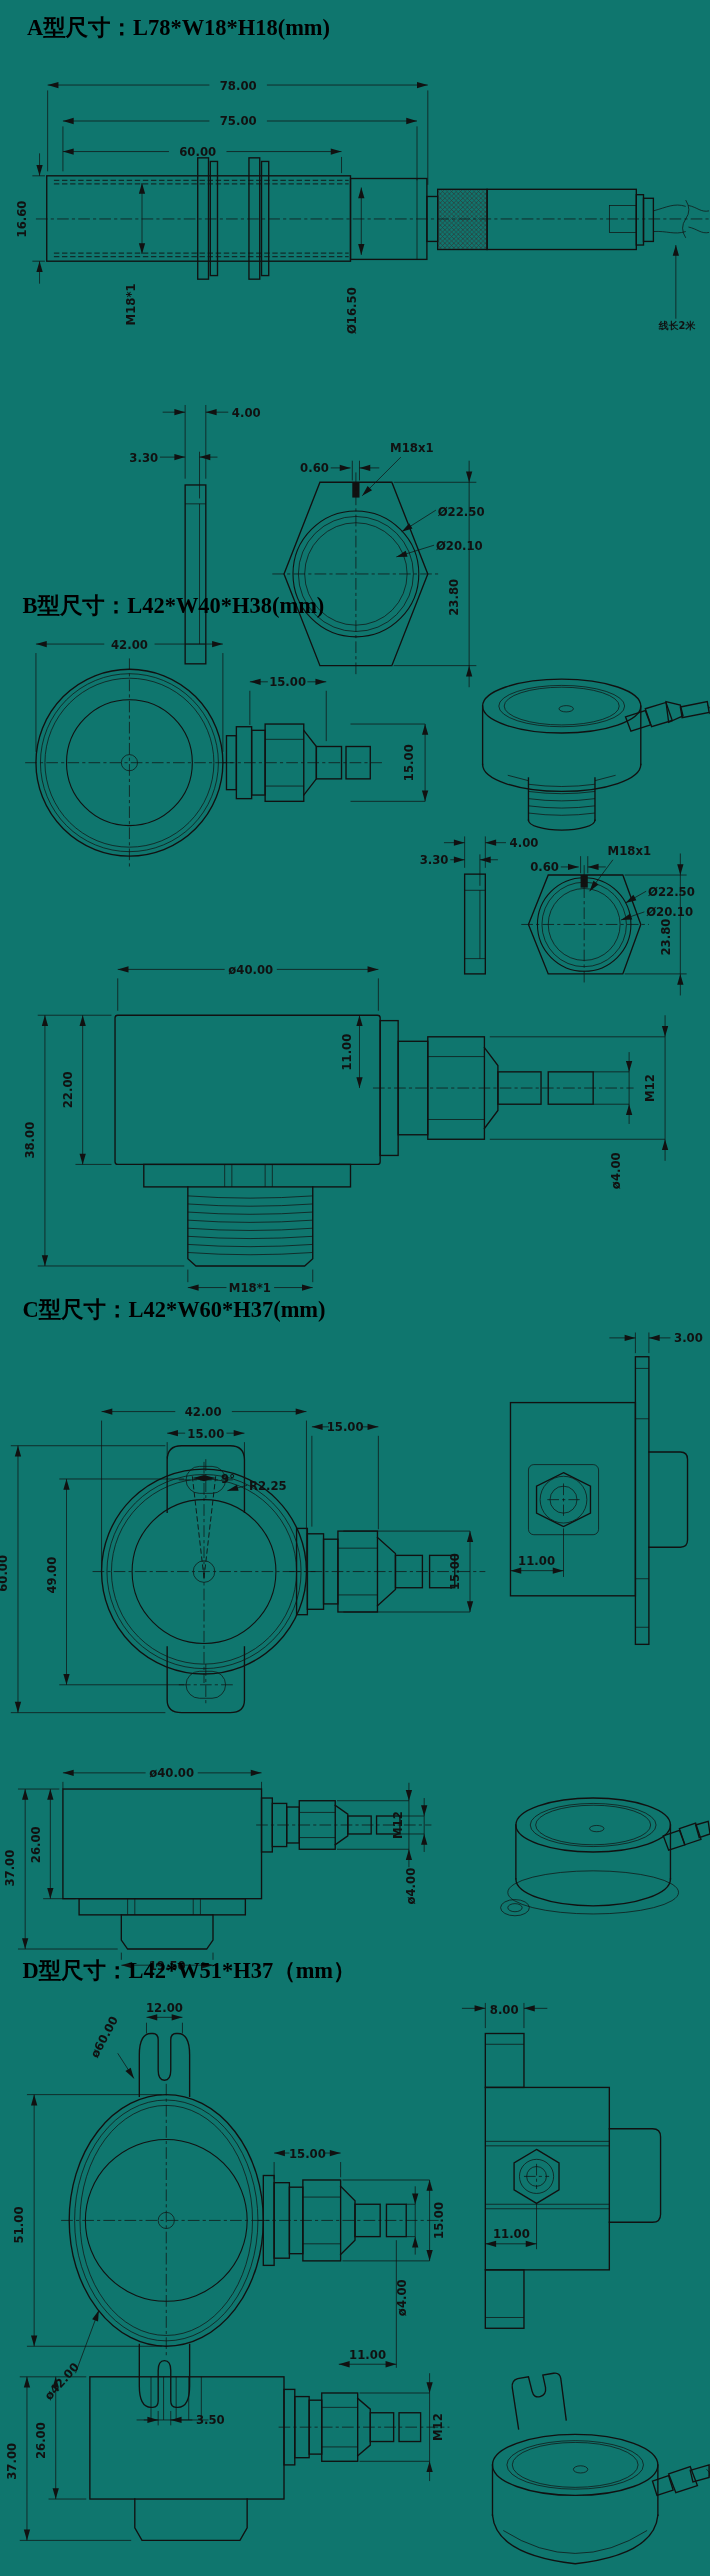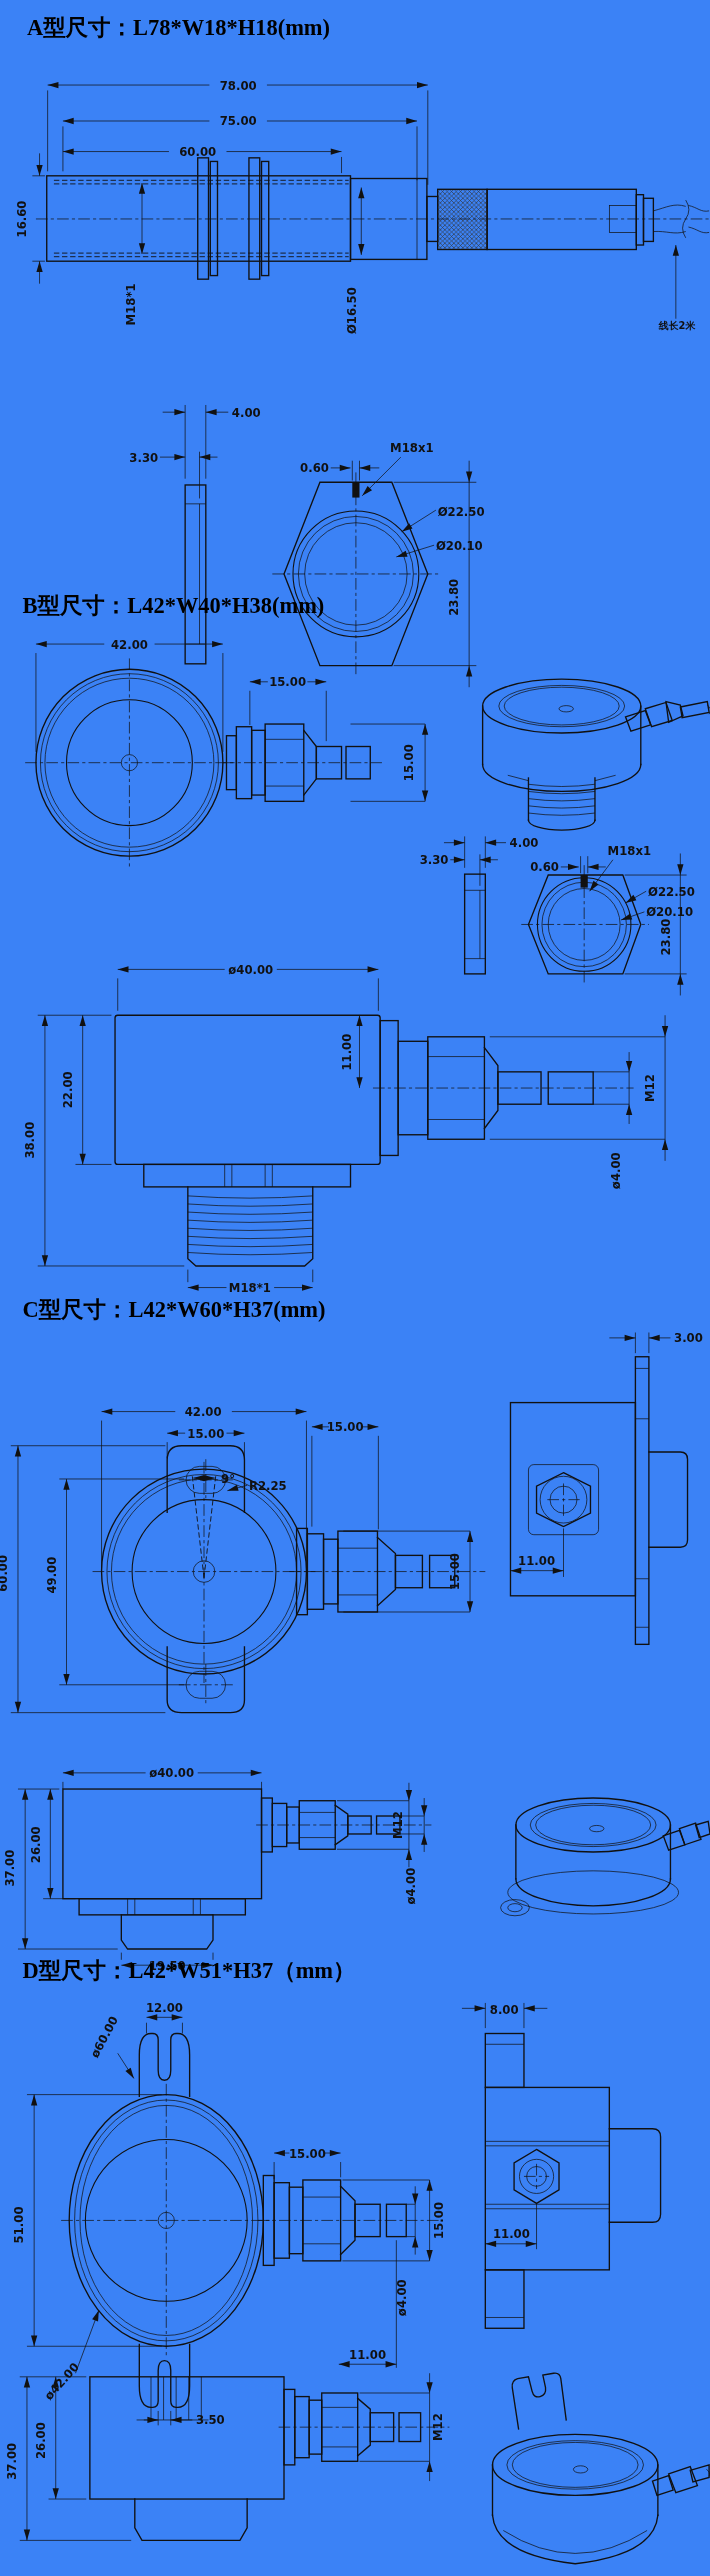--- a/index.html
+++ b/index.html
@@ -1,16 +1,16 @@
 <!DOCTYPE html>
 <html style="font-size:14.4px"><head>
 <meta charset="utf-8">
 <style>
   html,body{margin:0;padding:0;background:#fff;}
-  .page{position:relative;width:710px;height:2576px;background:#3b82f6;overflow:hidden;}
+  .page{position:relative;width:710px;height:2576px;background:#0f766e;overflow:hidden;}
   svg{position:absolute;left:0;top:0;}
   .ol{stroke:#111;stroke-width:1.5;fill:none;stroke-linecap:square;stroke-linejoin:miter;}
   .o2{stroke:#111;stroke-width:1.2;fill:none;}
   .tn{stroke:#111;stroke-width:0.8;fill:none;}
   .cl{stroke:#111;stroke-width:0.8;fill:none;stroke-dasharray:13 3.5 3.5 3.5;}
   .hd{stroke:#111;stroke-width:1;fill:none;stroke-dasharray:6 3;}
   text.dim{font:600 13px "DejaVu Sans",sans-serif;fill:#111;}
   text.dimS{font:600 11px "DejaVu Sans",sans-serif;fill:#111;}
   text.ttl{font:bold 25px "Liberation Serif","DejaVu Serif",serif;fill:#000;}
   .am{text-anchor:middle}.as{text-anchor:start}.ae{text-anchor:end}

